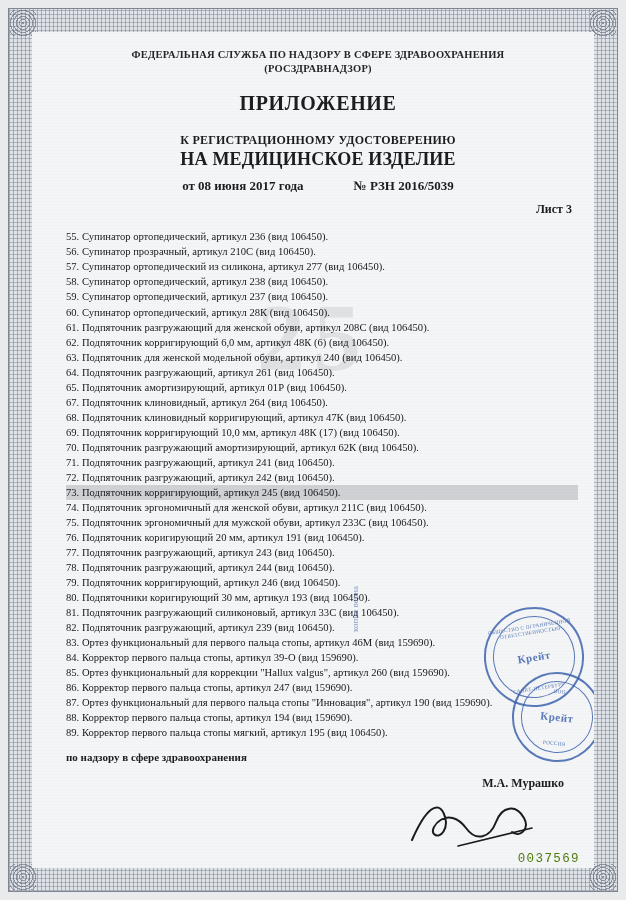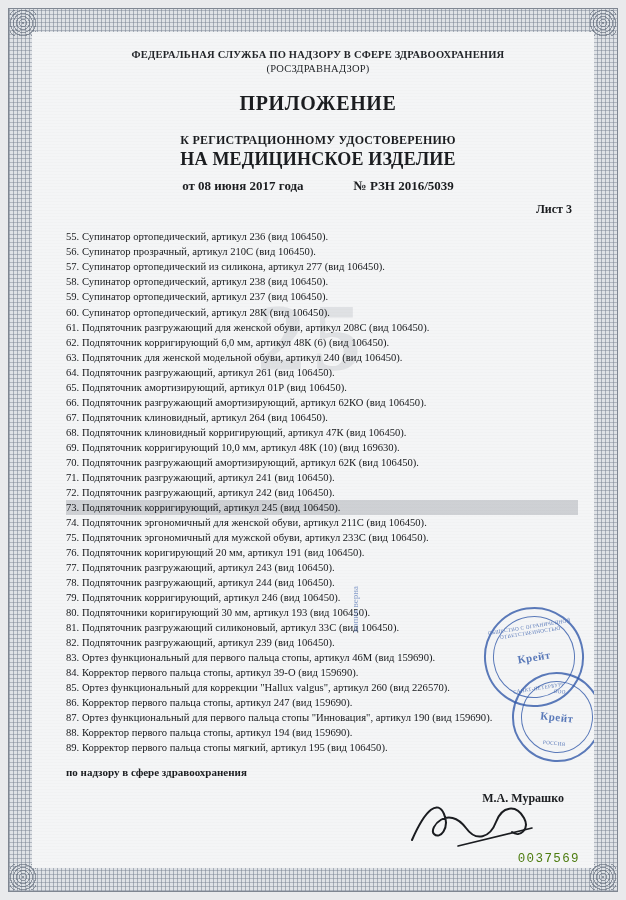--- a/index.html
+++ b/index.html
@@ -62,21 +62,21 @@
 
   .agency {
     text-align: center;
     font-size: 10.5px;
     letter-spacing: 0.2px;
     line-height: 1.35;
     font-weight: bold;
     color: #23262a;
   }
   .agency .sub {
-    font-weight: normal;
+    font-weight: bold;
   }
 
   .title-block {
     text-align: center;
     margin-top: 16px;
   }
   .title-1 {
     font-size: 20px;
     font-weight: bold;
     letter-spacing: 0.6px;
@@ -266,40 +266,39 @@
           <div class="item">56. Супинатор прозрачный, артикул 210С (вид 106450).</div>
           <div class="item">57. Супинатор ортопедический из силикона, артикул 277 (вид 106450).</div>
           <div class="item">58. Супинатор ортопедический, артикул 238 (вид 106450).</div>
           <div class="item">59. Супинатор ортопедический, артикул 237 (вид 106450).</div>
           <div class="item">60. Супинатор ортопедический, артикул 28К (вид 106450).</div>
           <div class="item">61. Подпяточник разгружающий для женской обуви, артикул 208С (вид 106450).</div>
           <div class="item">62. Подпяточник корригирующий 6,0 мм, артикул 48К (6) (вид 106450).</div>
           <div class="item">63. Подпяточник для женской модельной обуви, артикул 240 (вид 106450).</div>
           <div class="item">64. Подпяточник разгружающий, артикул 261 (вид 106450).</div>
           <div class="item">65. Подпяточник амортизирующий, артикул 01Р (вид 106450).</div>
-          <div class="item">66. Подпяточник разгружающий амортизирующий, артикул 62КО (вид 106450).</div>
           <div class="item">67. Подпяточник клиновидный, артикул 264 (вид 106450).</div>
           <div class="item">68. Подпяточник клиновидный корригирующий, артикул 47К (вид 106450).</div>
-          <div class="item">69. Подпяточник корригирующий 10,0 мм, артикул 48К (10) (вид 169630).</div>
+          <div class="item">69. Подпяточник корригирующий 10,0 мм, артикул 48К (17) (вид 106450).</div>
           <div class="item">70. Подпяточник разгружающий амортизирующий, артикул 62К (вид 106450).</div>
           <div class="item">71. Подпяточник разгружающий, артикул 241 (вид 106450).</div>
           <div class="item">72. Подпяточник разгружающий, артикул 242 (вид 106450).</div>
           <div class="item highlight">73. Подпяточник корригирующий, артикул 245 (вид 106450).</div>
           <div class="item">74. Подпяточник эргономичный для женской обуви, артикул 211С (вид 106450).</div>
           <div class="item">75. Подпяточник эргономичный для мужской обуви, артикул 233С (вид 106450).</div>
           <div class="item">76. Подпяточник коригирующий 20 мм, артикул 191 (вид 106450).</div>
           <div class="item">77. Подпяточник разгружающий, артикул 243 (вид 106450).</div>
           <div class="item">78. Подпяточник разгружающий, артикул 244 (вид 106450).</div>
           <div class="item">79. Подпяточник корригирующий, артикул 246 (вид 106450).</div>
           <div class="item">80. Подпяточники коригирующий 30 мм, артикул 193 (вид 106450).</div>
           <div class="item">81. Подпяточник разгружающий силиконовый, артикул 33С (вид 106450).</div>
           <div class="item">82. Подпяточник разгружающий, артикул 239 (вид 106450).</div>
           <div class="item">83. Ортез функциональный для первого пальца стопы, артикул 46М (вид 159690).</div>
           <div class="item">84. Корректор первого пальца стопы, артикул 39-О (вид 159690).</div>
-          <div class="item">85. Ортез функциональный для коррекции "Hallux valgus", артикул 260 (вид 226570).</div>
+          <div class="item">85. Ортез функциональный для коррекции "Hallux valgus", артикул 260 (вид 159690).</div>
           <div class="item">86. Корректор первого пальца стопы, артикул 247 (вид 159690).</div>
           <div class="item">87. Ортез функциональный для первого пальца стопы "Инновация", артикул 190 (вид 159690).</div>
           <div class="item">88. Корректор первого пальца стопы, артикул 194 (вид 159690).</div>
           <div class="item">89. Корректор первого пальца стопы мягкий, артикул 195 (вид 106450).</div>
         </div>
 
       <div class="signature">
         <div class="sig-role">
           <div>по надзору в сфере здравоохранения</div>
         </div>

